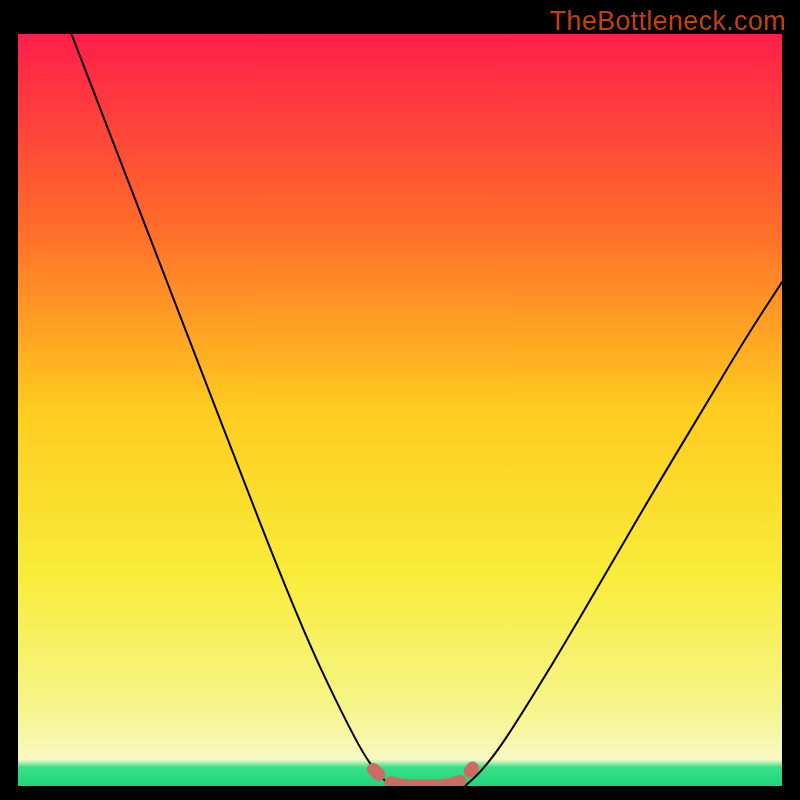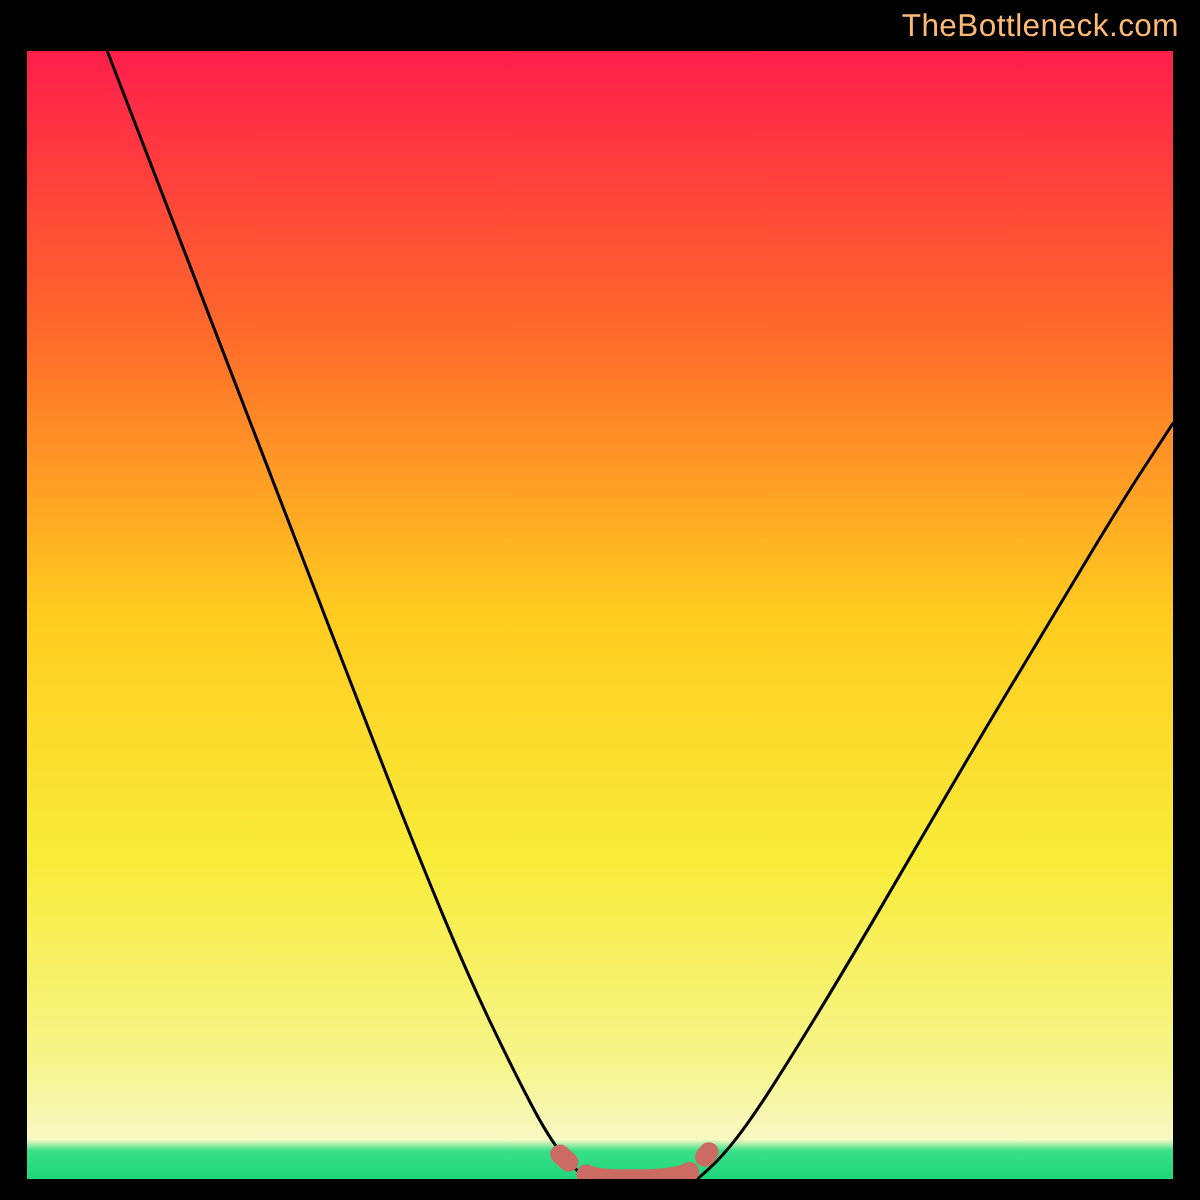--- a/index.html
+++ b/index.html
@@ -14,22 +14,22 @@
     width: 800px;
     height: 800px;
     background: #000;
     position: relative;
   }
   .watermark {
     position: absolute;
     top: 6px;
     right: 14px;
     font-family: Arial, Helvetica, sans-serif;
-    font-size: 21px;
-    color: #fdba74;
+    font-size: 27px;
+    color: #c2410c;
     letter-spacing: 0.3px;
     font-weight: 500;
     z-index: 5;
   }
   
   svg.plot {
     position: absolute;
     left: 18px;
     top: 34px;
     width: 764px;

